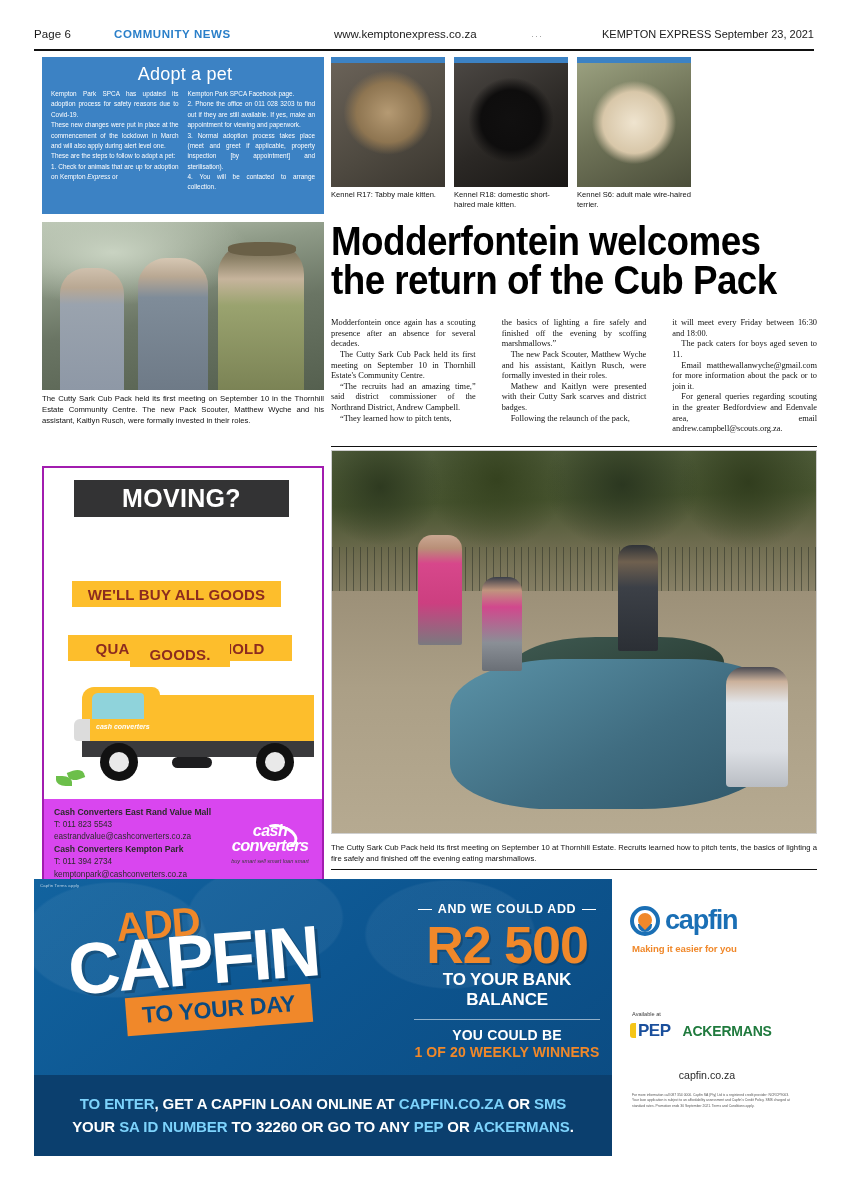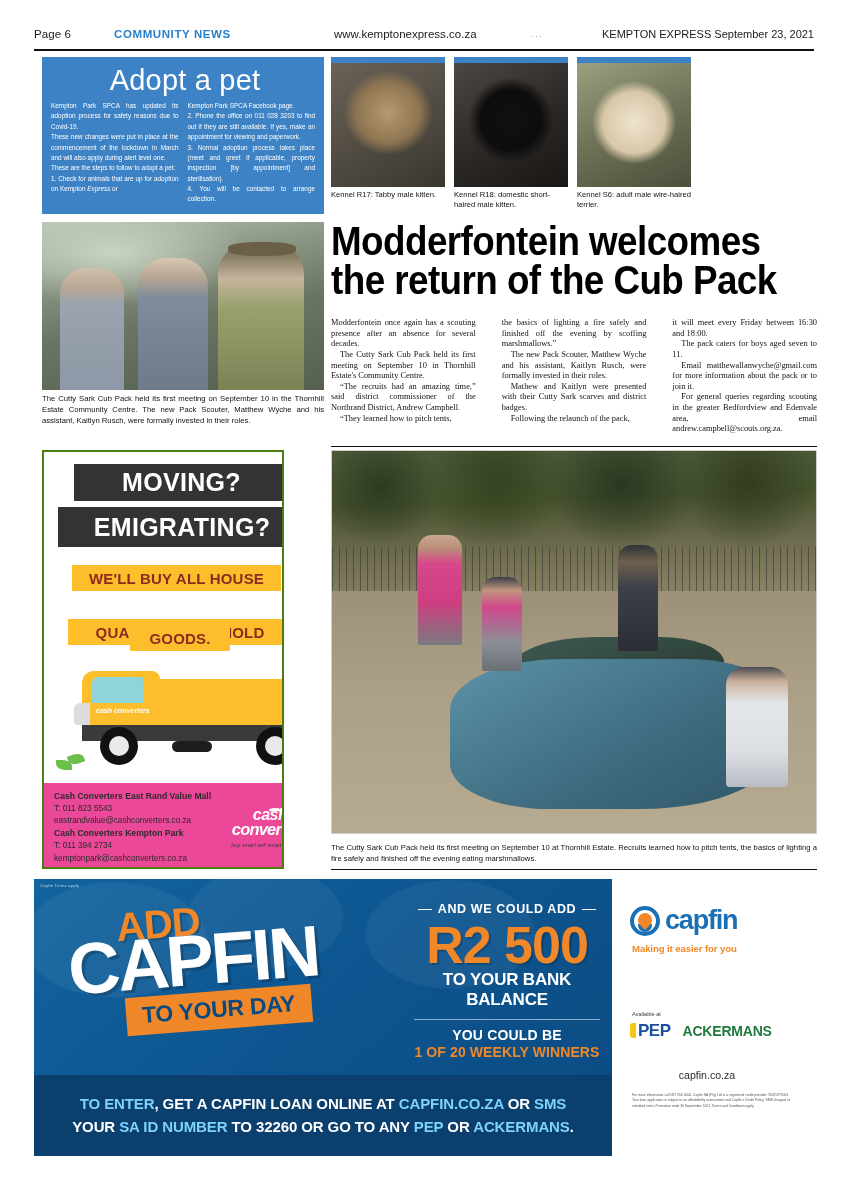--- a/index.html
+++ b/index.html
@@ -11,21 +11,21 @@
   .mh-row{display:flex;align-items:baseline;height:20px;font-size:11.5px;letter-spacing:0.1px;}
   .mh-page{width:80px;}
   .mh-section{color:#2a7fc9;font-weight:bold;letter-spacing:0.6px;font-size:11.5px;}
   .mh-url{position:absolute;left:300px;top:0;font-size:11.5px;}
   .mh-dots{position:absolute;left:497px;top:3px;font-size:9px;color:#9a9a9a;letter-spacing:1px;}
   .mh-right{position:absolute;right:0;top:0;font-size:11px;white-space:nowrap;}
   .mh-rule{position:absolute;left:0;top:21px;width:780px;height:2px;background:#111;}
 
   
   .adopt{position:absolute;left:42px;top:57px;width:282px;height:157px;background:#3c82c4;color:#fff;}
-  .adopt h2{margin:0;padding:7px 0 4px 4px;text-align:center;font-size:29px;font-weight:normal;letter-spacing:0.2px;font-family:"Liberation Sans",sans-serif;}
+  .adopt h2{margin:0;padding:7px 0 4px 4px;text-align:center;font-size:18px;font-weight:normal;letter-spacing:0.2px;font-family:"Liberation Sans",sans-serif;}
   .adopt-cols{display:flex;gap:9px;padding:0 9px;}
   .adopt-col{width:50%;font-size:6.4px;line-height:1.62;text-align:justify;}
   .adopt-col p{margin:0 0 0 0;}
   .adopt-col em{font-style:italic;}
 
   
   .pets{position:absolute;left:331px;top:57px;width:483px;height:158px;display:flex;gap:9px;}
   .pet{width:114px;}
   .pet-bar{height:6px;background:#3c82c4;}
   .pet-img{height:124px;width:100%;position:relative;overflow:hidden;background:#7d7a74;}
@@ -68,21 +68,21 @@
   .scoutimg .sky{position:absolute;inset:0;background:
       radial-gradient(ellipse 70% 45% at 25% 18%, #c9d3c2 0%, rgba(201,211,194,0) 70%),
       linear-gradient(170deg,#b9c4b2 0%,#8e9a87 26%,#6a7564 55%,#55604f 100%);}
   .scoutimg .p1{position:absolute;left:18px;top:46px;width:64px;height:122px;background:linear-gradient(180deg,#cfc0ad 0%,#b9a893 16%,#9aa3ae 30%,#8e98a6 100%);border-radius:26px 26px 0 0;}
   .scoutimg .p2{position:absolute;left:96px;top:36px;width:70px;height:132px;background:linear-gradient(180deg,#d6c7b3 0%,#b9a893 14%,#7f8c99 30%,#6e7a87 100%);border-radius:28px 28px 0 0;}
   .scoutimg .p3{position:absolute;left:176px;top:22px;width:86px;height:146px;background:linear-gradient(180deg,#6f6552 0%,#8d8268 10%,#c6b49c 24%,#9aa36f 42%,#7b8355 100%);border-radius:30px 30px 0 0;}
   .scoutimg .hat{position:absolute;left:186px;top:20px;width:68px;height:14px;background:#6a6047;border-radius:40%;}
   .scoutcap{position:absolute;left:42px;top:394px;width:282px;font-size:7.7px;line-height:1.42;text-align:justify;color:#111;}
 
   
-  .ccad{position:absolute;left:42px;top:450px;width:242px;height:419px;border:2px solid #4d7c0f;background:#fff;box-sizing:border-box;overflow:hidden;}
+  .ccad{position:absolute;left:42px;top:466px;width:282px;height:419px;border:2px solid #a21caf;background:#fff;box-sizing:border-box;overflow:hidden;}
   .cc-inner{position:relative;width:100%;height:100%;}
   .cc-band{position:absolute;background:#333334;color:#fff;font-weight:bold;display:flex;align-items:center;justify-content:center;letter-spacing:0.3px;}
   .cc-b1{left:30px;top:12px;width:215px;height:37px;font-size:25px;}
   .cc-b2{left:14px;top:55px;width:248px;height:40px;font-size:25px;}
   .cc-y{position:absolute;background:#fdbe2c;color:#8c2b1f;font-weight:bold;display:flex;align-items:center;justify-content:center;font-size:15px;letter-spacing:0.2px;}
   .cc-y1{left:28px;top:113px;width:209px;height:26px;}
   .cc-y2{left:24px;top:143px;width:224px;height:26px;margin-top:24px;}
   .cc-y3{left:86px;top:173px;width:100px;height:26px;text-align:center;}
   .cc-truckwrap{position:absolute;left:0;top:205px;width:282px;height:120px;}
   .tr-body{position:absolute;left:110px;top:22px;width:160px;height:46px;background:#fdbe2c;}
@@ -94,21 +94,21 @@
   .tr-w{position:absolute;top:70px;width:38px;height:38px;background:#111;border-radius:50%;}
   .tr-w::after{content:"";position:absolute;left:9px;top:9px;width:20px;height:20px;background:#e9e9e9;border-radius:50%;}
   .tr-w1{left:56px;}
   .tr-w2{left:212px;}
   .tr-logo{position:absolute;left:52px;top:50px;color:#fff;font-size:7px;font-weight:bold;font-style:italic;}
   .tr-text{position:absolute;left:140px;top:26px;width:128px;color:#8c2b1f;}
   .tr-text .t1{font-size:9px;font-weight:bold;letter-spacing:0.1px;}
   .tr-text .t2{font-size:6.2px;font-weight:bold;line-height:1.45;margin-top:2px;}
   .cc-plant{position:absolute;left:10px;top:300px;width:34px;height:26px;}
   .cc-leaf{position:absolute;background:#6cbf4a;border-radius:0 60% 0 60%;}
-  .cc-footer{position:absolute;left:0;bottom:0;width:282px;height:84px;background:#ec4899;}
+  .cc-footer{position:absolute;left:0;bottom:0;width:282px;height:84px;background:#d946ef;}
   .cc-f-left{position:absolute;left:10px;top:7px;width:175px;color:#2b2b2b;}
   .cc-f-left .b{font-weight:bold;font-size:8.6px;line-height:1.5;}
   .cc-f-left .n{font-size:8.2px;line-height:1.5;}
   .cc-f-logo{position:absolute;right:8px;top:24px;width:96px;text-align:center;color:#fff;}
   .cc-f-logo .l1{font-size:16px;font-weight:bold;font-style:italic;line-height:0.95;letter-spacing:-0.5px;}
   .cc-f-logo .l2{font-size:16.5px;font-weight:bold;font-style:italic;line-height:0.95;letter-spacing:-0.8px;}
   .cc-f-logo .l3{font-size:5.6px;font-style:italic;margin-top:4px;color:#3a3a3a;}
   .cc-swoosh{position:absolute;right:28px;top:26px;width:30px;height:16px;border:3px solid #fff;border-radius:50%;border-left-color:transparent;border-bottom-color:transparent;transform:rotate(18deg);}
 
   
@@ -261,22 +261,21 @@
     <div class="p1"></div>
       <div class="p2"></div>
       <div class="p3"></div>
       <div class="hat"></div>
   </div>
   <div class="scoutcap">The Cutty Sark Cub Pack held its first meeting on September 10 in the Thornhill Estate Community Centre. The new Pack Scouter, Matthew Wyche and his assistant, Kaitlyn Rusch, were formally invested in their roles.</div>
 
   <div class="ccad">
     <div class="cc-inner">
       <div class="cc-band cc-b1">MOVING?</div>
-      <div class="cc-band cc-b2">EMIGRATING?</div>
-      <div class="cc-y cc-y1">WE'LL BUY ALL HOUSE</div>
+      <div class="cc-y cc-y1">WE'LL BUY ALL GOODS</div>
       <div class="cc-y cc-y2">QUALITY HOUSEHOLD</div>
       <div class="cc-y cc-y3">GOODS.</div>
 
       <div class="cc-truckwrap">
         <div class="tr-body"></div>
         <div class="tr-cab"></div>
         <div class="tr-win"></div>
         <div class="tr-grille"></div>
         <div class="tr-chassis"></div>
         <div class="tr-tank"></div>

